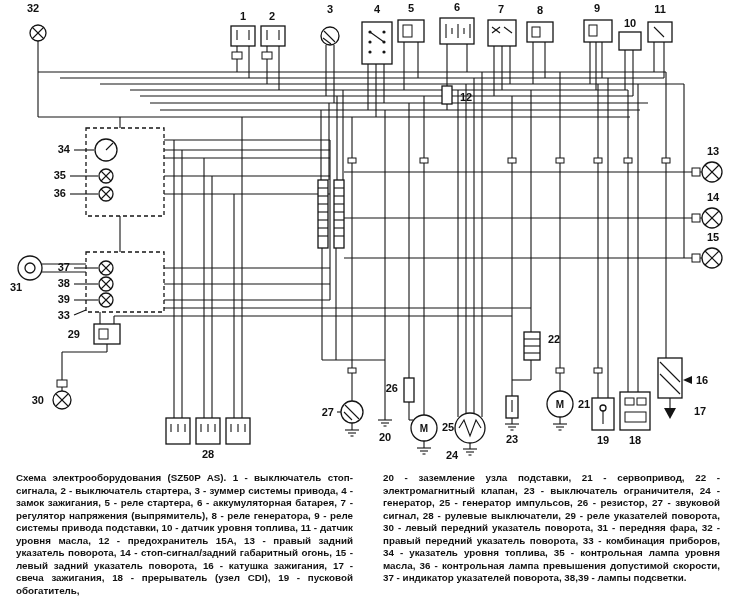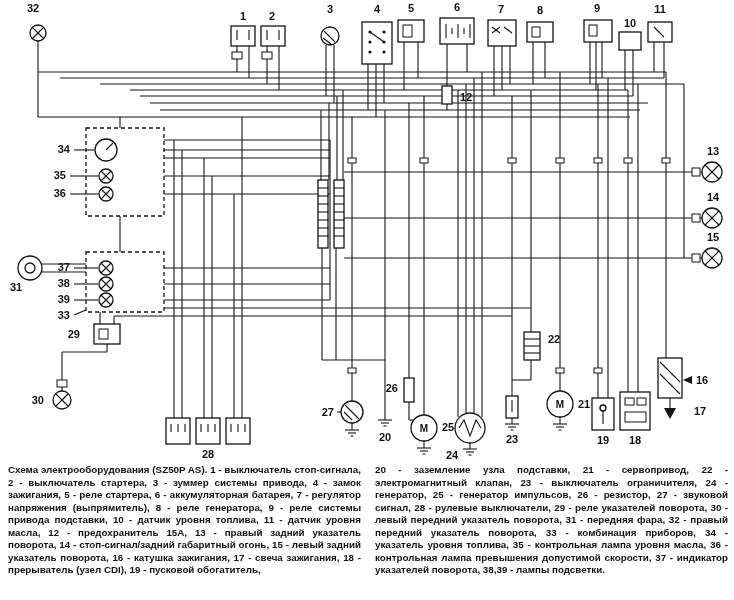--- a/index.html
+++ b/index.html
@@ -8,21 +8,21 @@
   svg.d{display:block;}
   svg.d line, svg.d polyline{stroke:#141414;fill:none;stroke-width:1.1;}
   svg.d rect, svg.d circle{stroke:#141414;fill:#ffffff;stroke-width:1.3;}
   svg.d rect.tick{stroke-width:1;}
   svg.d .dash{stroke-dasharray:4 3;}
   svg.d .fill{fill:#141414;stroke:none;}
   svg.d .dot{fill:#141414;stroke:none;}
   svg.d text{font-family:"Liberation Sans",sans-serif;font-size:11px;font-weight:bold;fill:#111;stroke:none;}
   svg.d text.m{font-size:10px;}
   .legend{display:flex;gap:14px;padding:4px 6px 0 8px;box-sizing:border-box;width:734px;}
-  .legend p{margin:0;width:50%;font-size:9.8px;line-height:1.28;font-weight:bold;color:#111;text-align:justify;}
+  .legend p{margin:8px;width:50%;font-size:9.8px;line-height:1.28;font-weight:bold;color:#111;text-align:justify;}
 </style>
 </head>
 <body>
 
 <div class="page">
 
 <svg class="d" width="734" height="460" viewBox="0 0 734 460">
   <defs>
     <g id="gnd">
       <line x1="-7" y1="0" x2="7" y2="0"></line>

